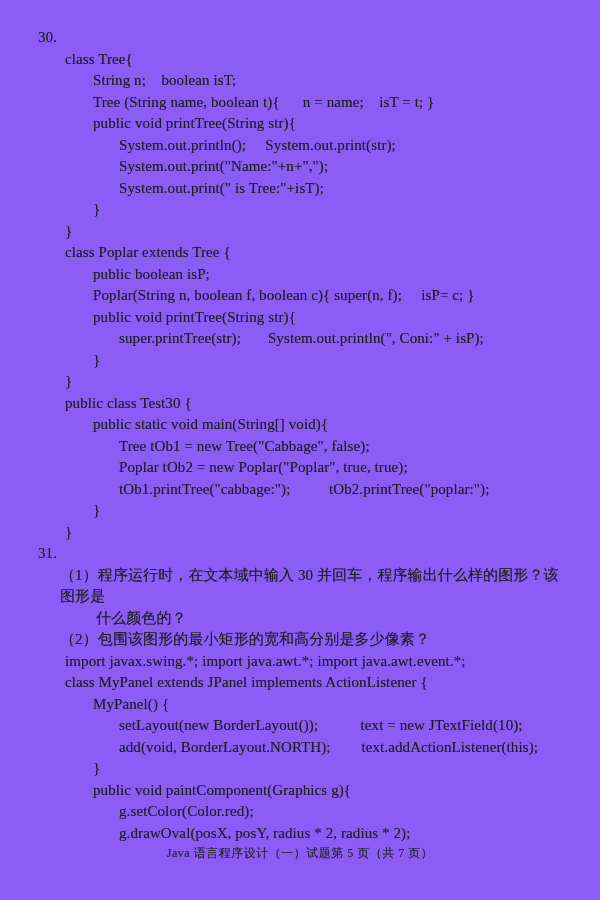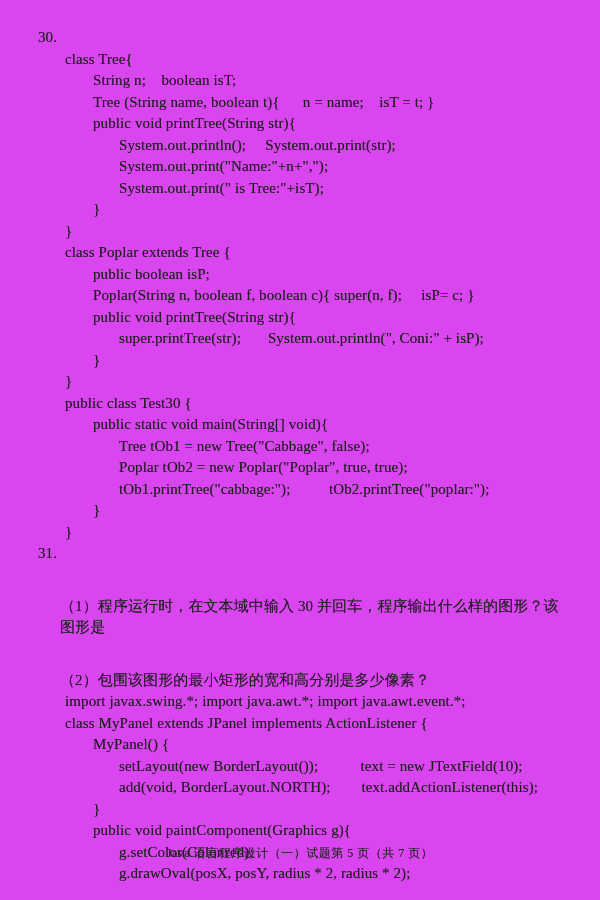--- a/index.html
+++ b/index.html
@@ -6,37 +6,37 @@
   body {
     width: 600px; height: 900px;
     background: #f6f6f4;
     font-family: "Liberation Serif", serif;
     color: #1e1e1e;
     overflow: hidden;
   }
   .page {
     position: relative;
     width: 600px; height: 900px;
-    background: #d946ef;
+    background: #8b5cf6;
     box-sizing: border-box;
     padding: 27px 30px 0 38px;
   }
   .line {
     line-height: 21.5px;
     font-size: 15px;
     white-space: pre-wrap;
     letter-spacing: 0.1px;
   }
   .qline { display: flex; }
   .qnum { flex: 0 0 29px; }
   .cl { }
   .ind1 { padding-left: 27px; }
   .ind2 { padding-left: 55px; }
   .ind3 { padding-left: 81px; }
-  .sub  { padding-left: 22px; margin-top: 31px; }
+  .sub  { padding-left: 22px; }
   .sub2 { padding-left: 58px; }
   .footer {
     position: absolute;
     left: 0; top: 845px;
     width: 600px;
     text-align: center;
     font-size: 12px;
     color: #262626;
     letter-spacing: 0.5px;
   }
@@ -73,20 +73,21 @@
   <div class="line cl ind3">Tree tOb1 = new Tree("Cabbage", false);</div>
   <div class="line cl ind3">Poplar tOb2 = new Poplar("Poplar", true, true);</div>
   <div class="line cl ind3">tOb1.printTree("cabbage:");          tOb2.printTree("poplar:");</div>
   <div class="line cl ind2">}</div>
   <div class="line cl ind1">}</div>
 
   <div class="line qline">
     <span class="qnum">31.</span>
   </div>
   <div class="line sub">（1）程序运行时，在文本域中输入 30 并回车，程序输出什么样的图形？该图形是</div>
+  <div class="line sub2">什么颜色的？</div>
   <div class="line sub">（2）包围该图形的最小矩形的宽和高分别是多少像素？</div>
 
   <div class="line cl ind1">import javax.swing.*; import java.awt.*; import java.awt.event.*;</div>
   <div class="line cl ind1">class MyPanel extends JPanel implements ActionListener {</div>
   <div class="line cl ind2">MyPanel() {</div>
   <div class="line cl ind3">setLayout(new BorderLayout());           text = new JTextField(10);</div>
   <div class="line cl ind3">add(void, BorderLayout.NORTH);        text.addActionListener(this);</div>
   <div class="line cl ind2">}</div>
   <div class="line cl ind2">public void paintComponent(Graphics g){</div>
   <div class="line cl ind3">g.setColor(Color.red);</div>

